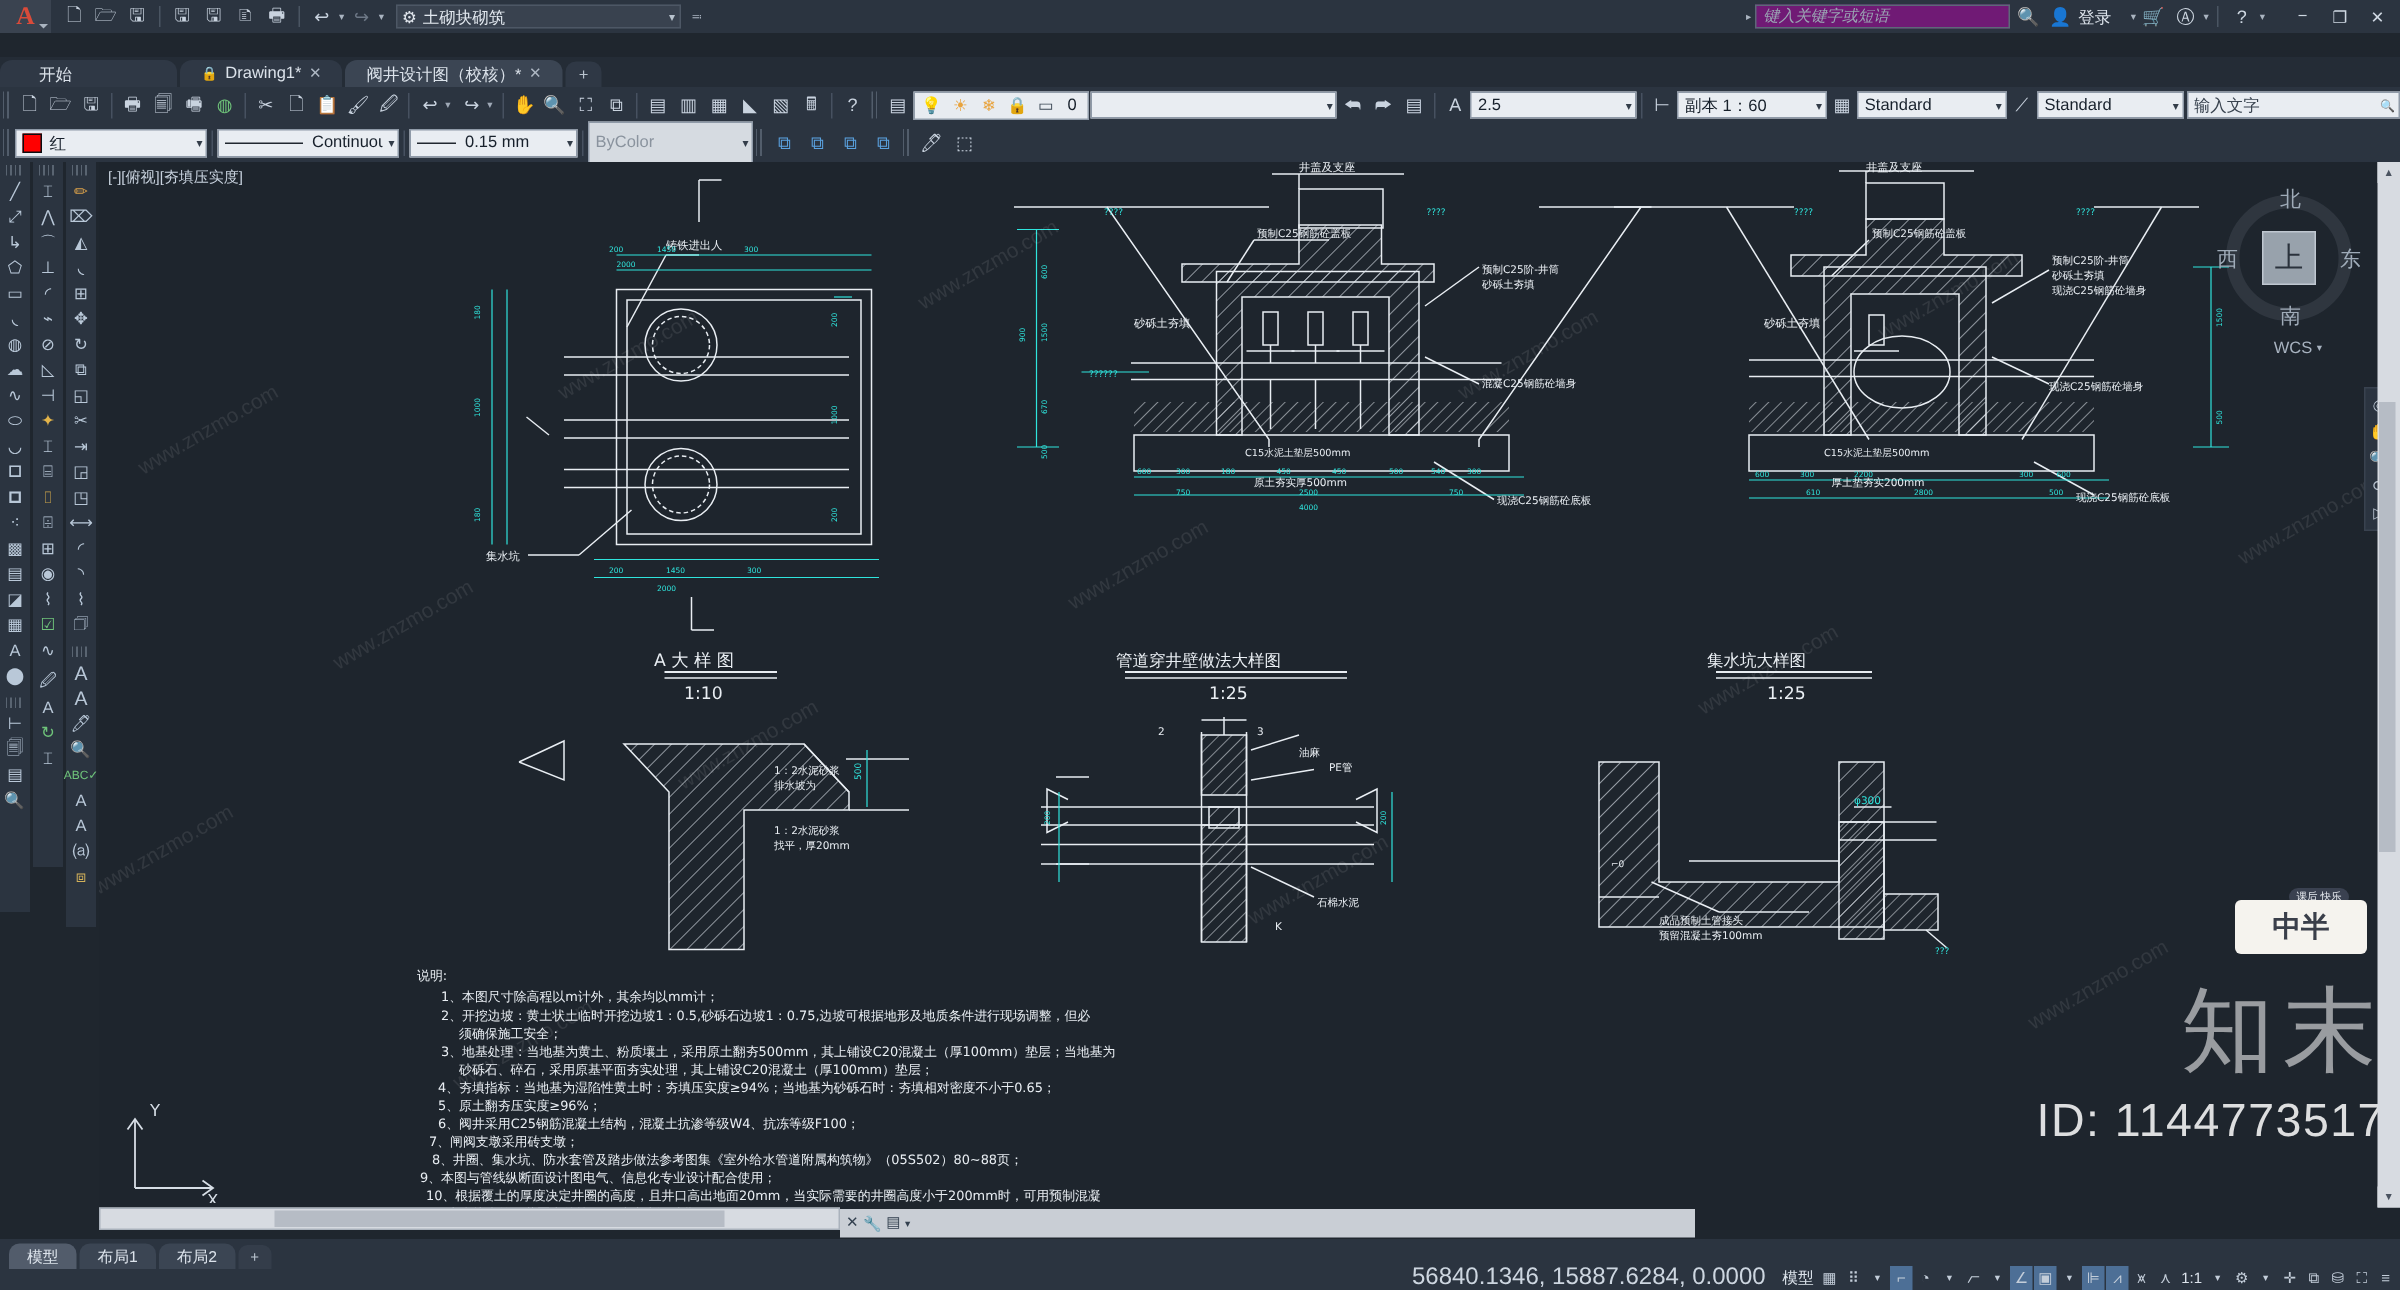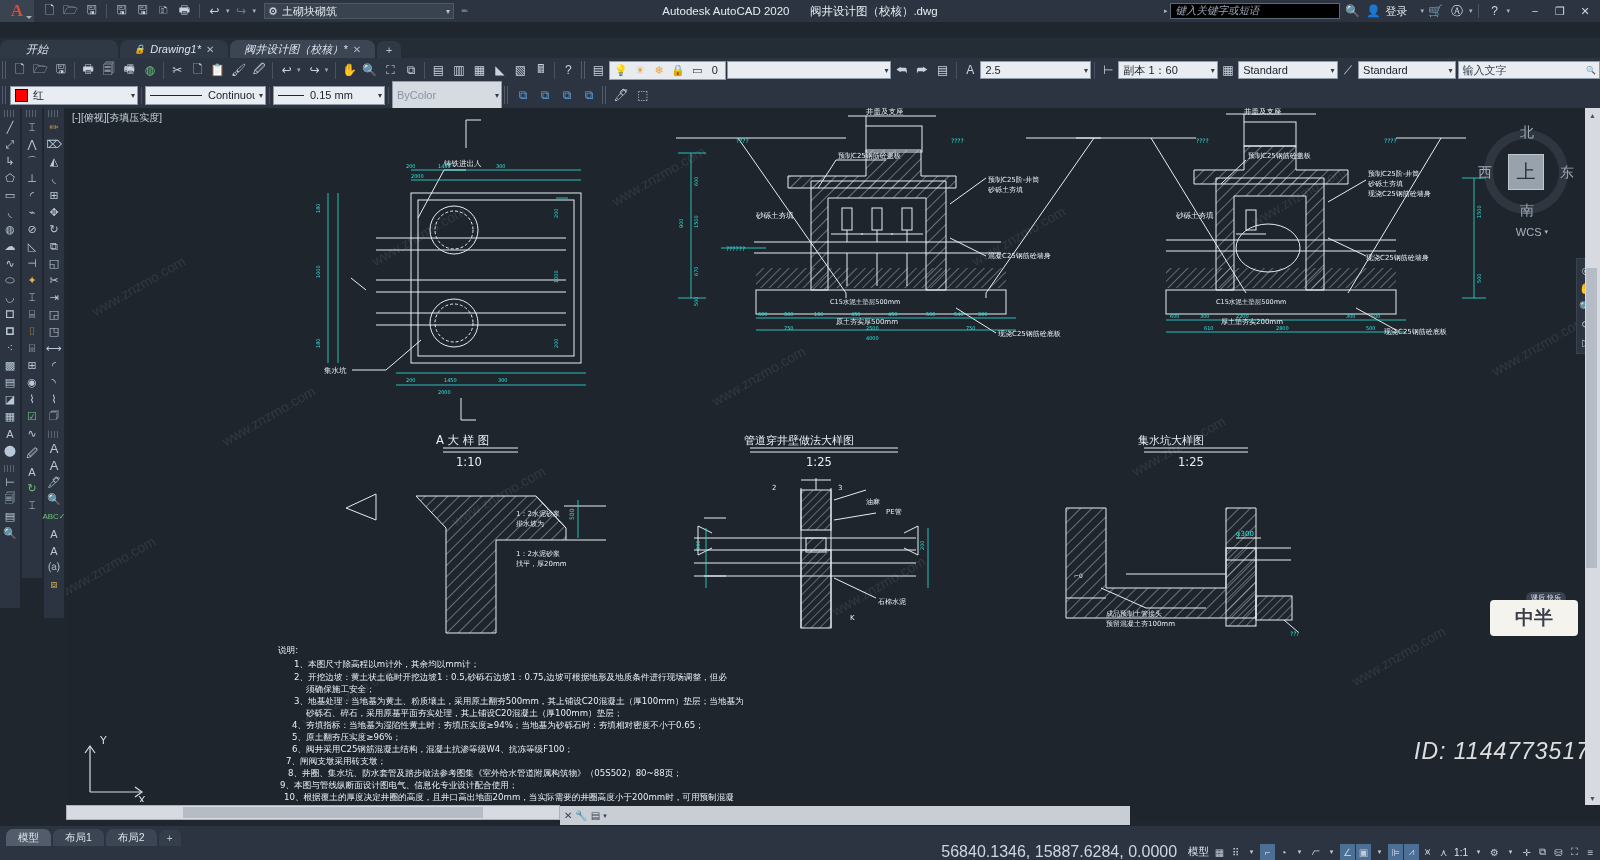--- a/index.html
+++ b/index.html
@@ -24,37 +24,37 @@
   .qicon { width:19px; height:18px; display:flex; align-items:center; justify-content:center;
      font-size:12px; color:#c8d2de; }
   .qsep { width:1px; height:14px; background:#4a5562; margin:0 3px; }
   .wsdrop { display:flex; align-items:center; gap:4px; background:#39424f; border:1px solid #4d5765;
      height:16px; margin-left:6px; padding:0 3px; min-width:190px; font-size:11px; color:#e2e8ef; }
   .wsdrop .gear { color:#e0e5ec; font-size:11px; }
   .wsdrop .dd { margin-left:auto; font-size:8px; color:#b9c3ce; }
   .tb-title { position:absolute; left:0; right:0; text-align:center; font-size:11.5px; color:#e6ebf1;
      pointer-events:none; }
   .tb-right { margin-left:auto; display:flex; align-items:center; gap:3px; padding-right:4px; }
-  .searchbox { width:170px; height:16px; background:#000000; border:1px solid #5c footer;
+  .searchbox { width:170px; height:16px; background:#701a75; border:1px solid #5c footer;
      border:1px solid #5d6878; display:flex; padding:0 4px; }
   .searchbox span { font-size:10.5px; color:#9aa5b3; font-style:italic; }
   .tb-icon { width:18px; height:18px; display:flex; align-items:center; justify-content:center;
      font-size:12px; color:#cfd8e2; }
   .wbtn { width:22px; height:18px; display:flex; align-items:center; justify-content:center;
      font-size:11px; color:#cfd8e2; }
   .tri-mini { font-size:7px; color:#aab4c0; }
 
   
   .menubar { position:absolute; left:0; top:22px; width:1600px; height:16px; background:#2b3440;
      display:flex; align-items:center; padding-left:24px; gap:0px;}
   .menubar .mi { font-size:11px; color:#e0e6ee; padding:0 13px; line-height:16px; }
 
   
   .tabbar { position:absolute; left:0; top:38px; width:1600px; height:20px; background:#242c36;
-     display:flex; align-items:flex-end;font-style:italic; }
+     display:flex; align-items:flex-end; }
   .tab { height:18px; background:#2f3845; border-radius:8px 8px 0 0; display:flex; align-items:center;
      padding:0 14px; font-size:11px; color:#dbe2ea; margin-right:2px; gap:5px; }
   .tab.start { width:118px; justify-content:flex-start; padding-left:26px; }
   .tab.active { background:#3b4553; }
   .tab .x { font-size:10px; color:#aeb8c4; }
   .tab .lock { font-size:9px; color:#9aa5b3; }
   .tab-plus { width:24px; height:17px; background:#2f3845; border-radius:7px 7px 0 0;
      display:flex; align-items:center; justify-content:center; color:#b9c3ce; font-size:11px; }
 
   
@@ -93,21 +93,21 @@
   .canvas { position:absolute; left:66px; top:108px; width:1534px; height:712px;
      background:#1e252d; overflow:hidden; }
   .vplabel { position:absolute; left:6px; top:3px; font-size:10px; color:#c8d2de; }
 
   
   .wm { position:absolute; color:rgba(255,255,255,0.09); font-size:14px; transform:rotate(-30deg);
      white-space:nowrap; pointer-events:none; }
   .bigwm { position:absolute; right:10px; bottom:55px; text-align:right; pointer-events:none; }
   .bigwm .zl { font-size:62px; color:rgba(255,255,255,0.55); letter-spacing:6px;
      font-family:"Liberation Sans",sans-serif; font-weight:300; }
-  .bigwm .idl { font-size:23px; color:rgba(255,255,255,0.85); letter-spacing:1px;font-style:italic; }
+  .bigwm .idl { font-size:31px; color:rgba(255,255,255,0.85); letter-spacing:1px; }
 
   
   .vcube { position:absolute; right:28px; top:18px; width:92px; height:92px; }
   .vcube .ring { position:absolute; left:4px; top:4px; width:84px; height:84px; border-radius:50%;
      border:9px solid rgba(160,172,186,0.13); }
   .vcube .face { position:absolute; left:28px; top:28px; width:36px; height:36px;
      background:rgba(200,210,222,0.72); border:1px solid rgba(230,236,243,0.5);
      display:flex; align-items:center; justify-content:center; color:#2a323c; font-size:19px; }
   .vcube .dir { position:absolute; color:#9fabb8; font-size:14px; }
   .wcs { position:absolute; right:52px; top:118px; font-size:11px; color:#a8b3c0;
@@ -184,25 +184,20 @@
       <div class="qicon" style="color:#6d7886">↪</div>
       <div class="tri-mini">▾</div>
       <div class="wsdrop">
         <span class="gear">⚙</span>
         <span>土砌块砌筑</span>
         <span class="dd">▾</span>
       </div>
       <div class="tri-mini" style="margin-left:5px">≕</div>
     </div>
 
-    <div class="tb-title">
-      <span>Autodesk AutoCAD 2020</span>
-      <span style="display:inline-block;width:14px"></span>
-      <span>阀井设计图（校核）.dwg</span>
-    </div>
 
     <div class="tb-right">
       <span class="tri-mini">▸</span>
       <div class="searchbox">
         <span>键入关键字或短语</span>
       </div>
       <div class="tb-icon">🔍</div>
       <div class="tb-icon">👤</div>
       <div style="font-size:11px;color:#dde4ec">登录</div>
       <span class="tri-mini" style="margin-left:10px">▾</span>
@@ -762,20 +757,21 @@
         <text x="220" y="656">7、闸阀支墩采用砖支墩；</text>
         <text x="222" y="668">8、井圈、集水坑、防水套管及踏步做法参考图集《室外给水管道附属构筑物》（05S502）80~88页；</text>
         <text x="214" y="680">9、本图与管线纵断面设计图电气、信息化专业设计配合使用；</text>
         <text x="218" y="692">10、根据覆土的厚度决定井圈的高度，且井口高出地面20mm，当实际需要的井圈高度小于200mm时，可用预制混凝</text>
         <text x="232" y="704">土砌块砌筑，井圈内外抹1：2防水水泥砂浆（厚2</text>
       </g>
     </svg>
 
     
     <div class="bigwm">
+      <div class="zl">知末</div>
       <div class="idl">ID: 1144773517</div>
     </div>
 
     
     <div class="vcube">
       <div class="ring"></div>
       <div class="dir" style="left:40px; top:-2px">北</div>
       <div class="dir" style="left:-2px; top:38px">西</div>
       <div class="dir" style="right:-2px;top:38px">东</div>
       <div class="dir" style="left:40px; bottom:-2px">南</div>

